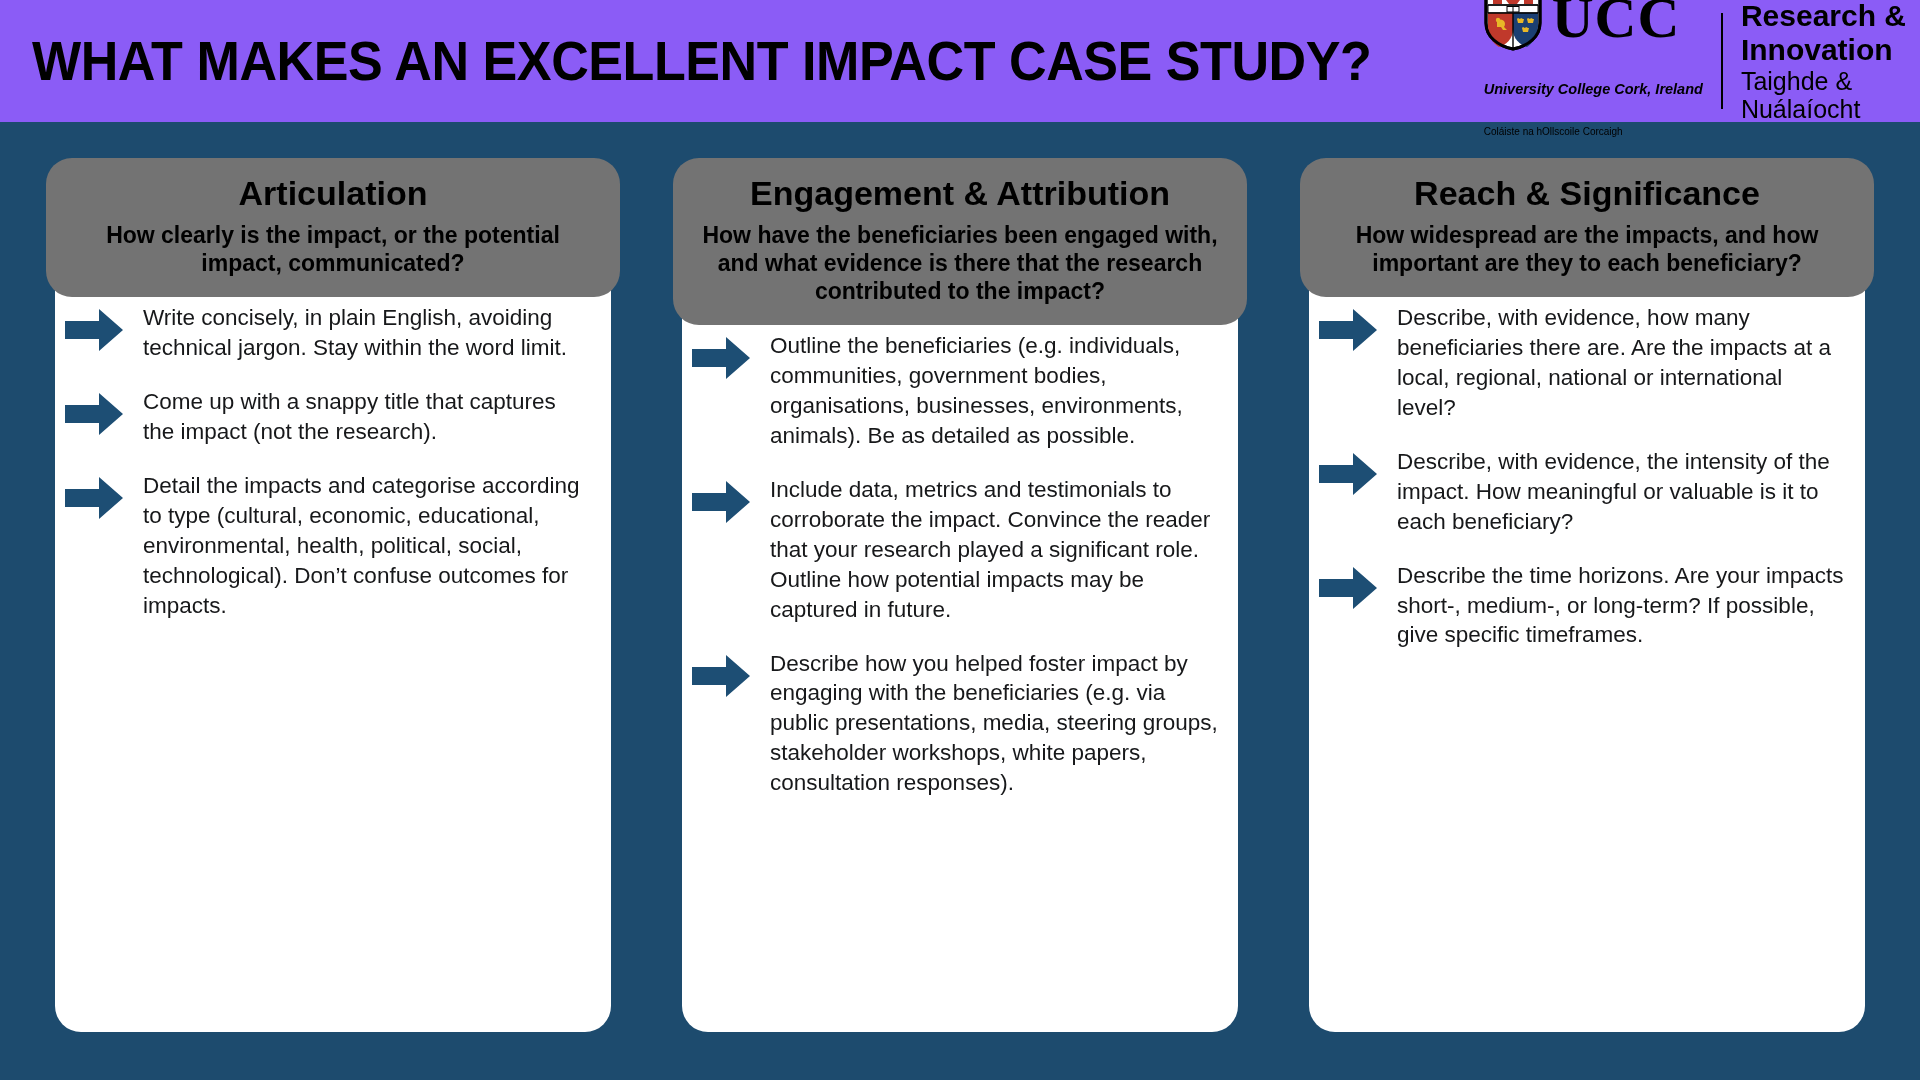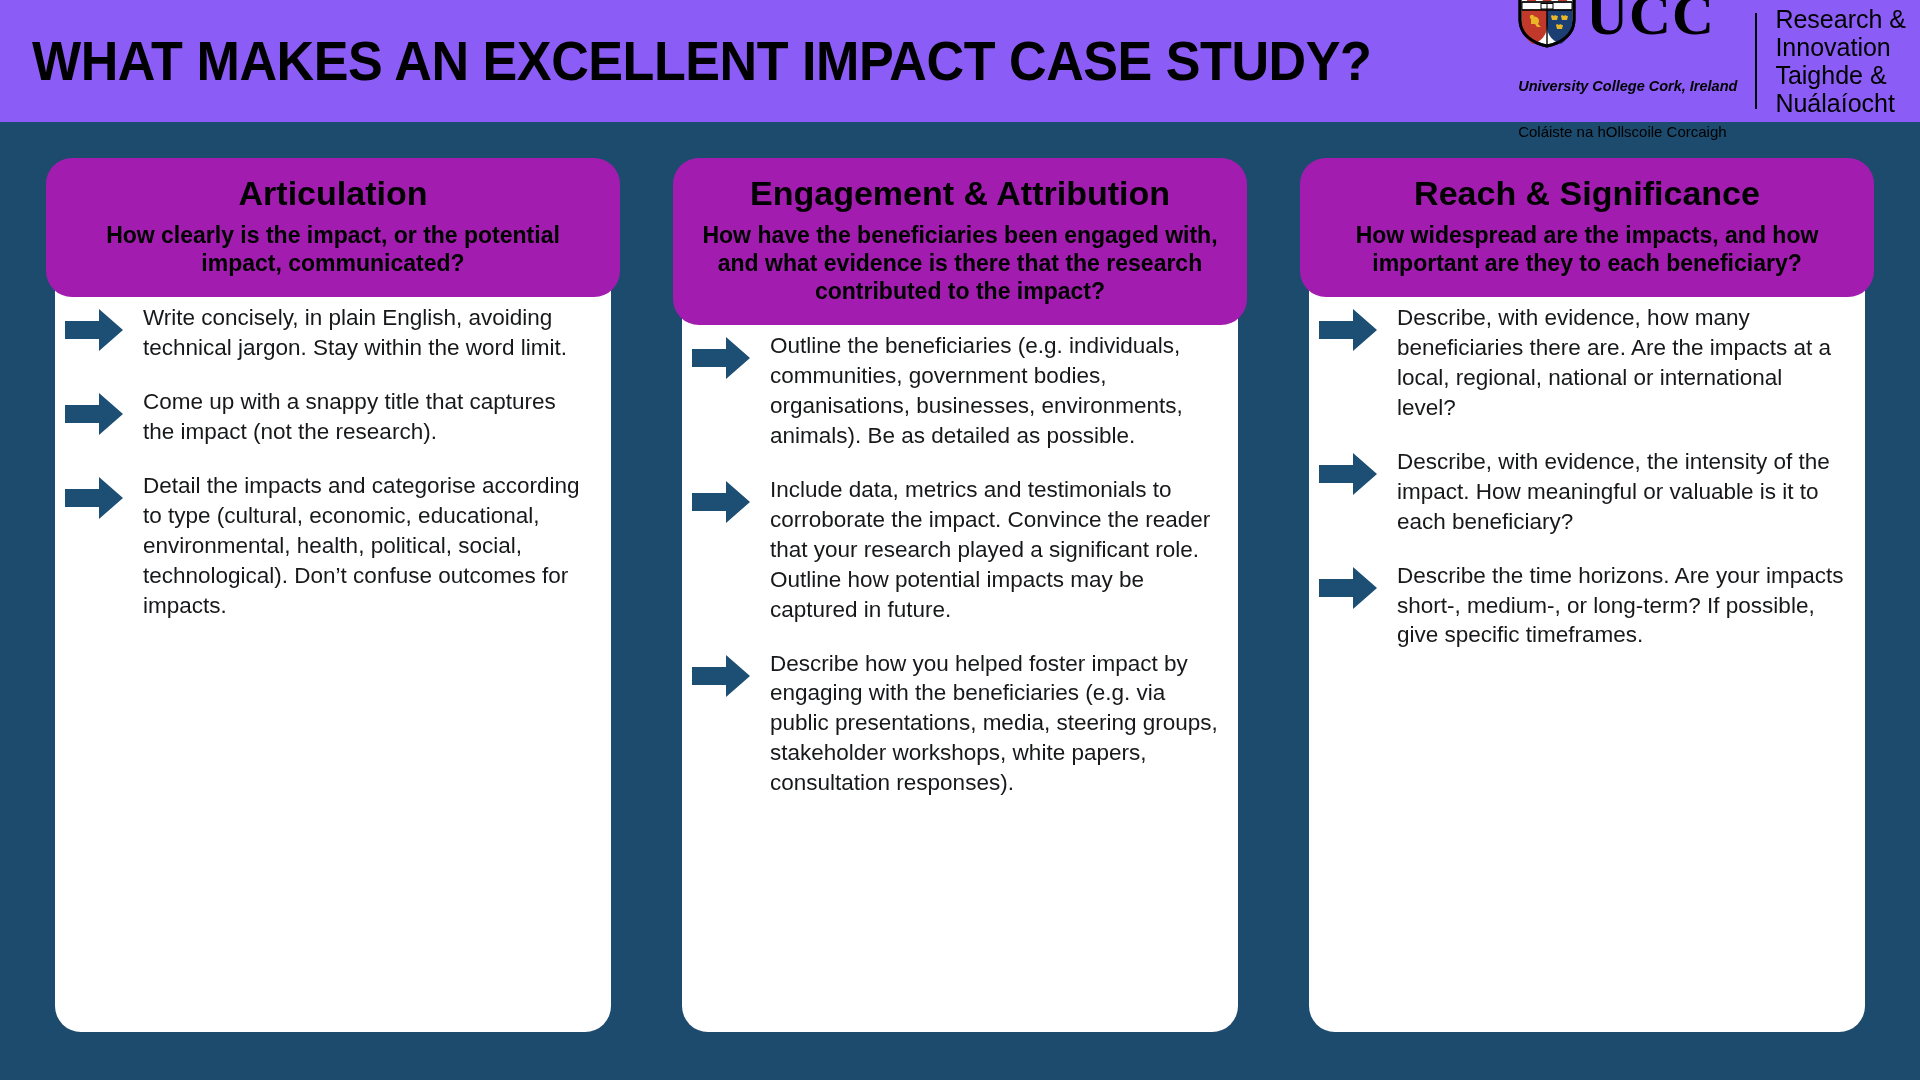--- a/index.html
+++ b/index.html
@@ -79,38 +79,38 @@
   .ucc-name-en {
     font-size: 14.5px;
     font-weight: 700;
     color: #000;
     line-height: 1.18;
     margin-top: 2px;
     white-space: nowrap;
     font-style: italic;
   }
   .ucc-name-ga {
-    font-size: 15px;
+    font-size: 10px;
     font-weight: 400;
     color: #000;
     line-height: 1.18;
     white-space: nowrap;
   }
 
   .logo-divider {
     width: 2px;
     height: 96px;
     background: #000;
     margin: 0 18px 0 2px;
   }
 
   .ri-block { color: #000; }
   .ri-line {
-    font-weight: 400;
-    font-size: 25px;
+    font-weight: 700;
+    font-size: 30px;
     line-height: 1.12;
     white-space: nowrap;
   }
   .ri-line-ga {
     font-weight: 400;
     font-size: 25px;
     line-height: 1.12;
     white-space: nowrap;
   }
 
@@ -141,21 +141,21 @@
     background: #ffffff;
     border-radius: 26px;
     padding: 116px 22px 20px 12px;
     z-index: 1;
   }
 
   .card-head {
     position: relative;
     z-index: 2;
     width: 100%;
-    background: #a21caf;
+    background: #737373;
     border-radius: 26px;
     padding: 16px 22px 20px 22px;
     text-align: center;
   }
 
   .card-title {
     font-weight: 700;
     font-size: 34px;
     line-height: 1.12;
     color: #000;

